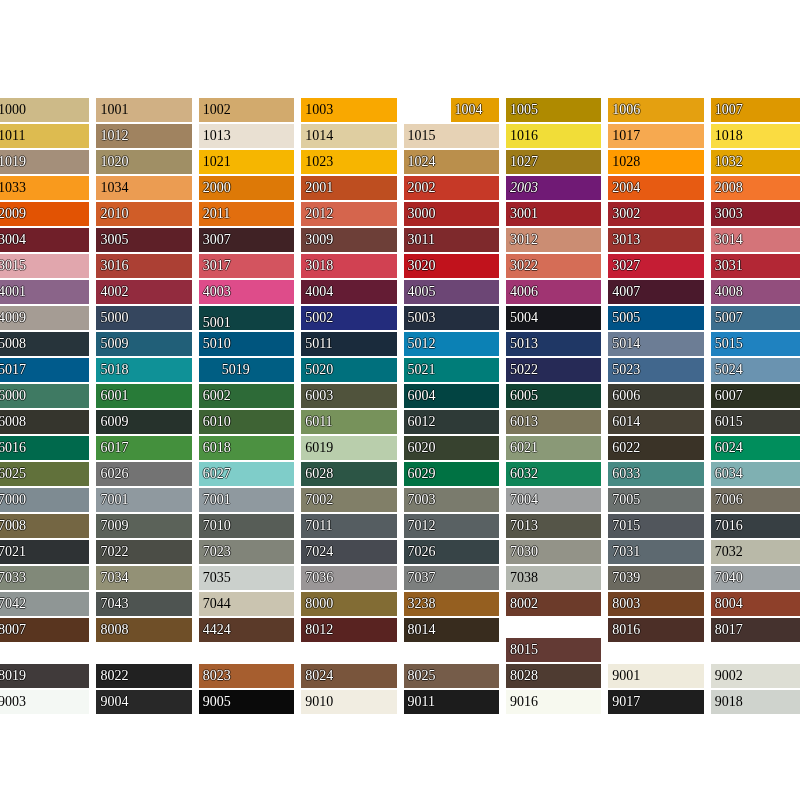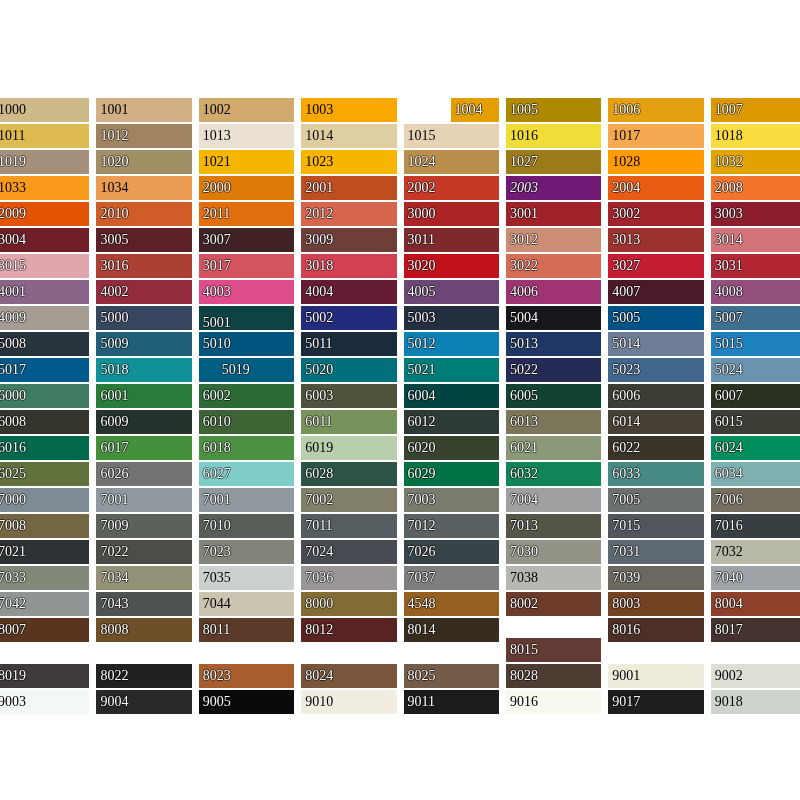--- a/index.html
+++ b/index.html
@@ -528,39 +528,39 @@
       <div class="swatch light-text" style="background: rgb(78, 84, 81);">
         <span class="swatch-label">7043</span>
       </div>
       <div class="swatch dark-text" style="background: rgb(202, 196, 176);">
         <span class="swatch-label">7044</span>
       </div>
       <div class="swatch light-text" style="background: rgb(130, 108, 52);">
         <span class="swatch-label">8000</span>
       </div>
       <div class="swatch light-text" style="background: rgb(149, 95, 32);">
-        <span class="swatch-label">4548</span>
+        <span class="swatch-label">3238</span>
       </div>
       <div class="swatch light-text" style="background: rgb(108, 59, 42);">
         <span class="swatch-label">8002</span>
       </div>
       <div class="swatch light-text" style="background: rgb(115, 66, 34);">
         <span class="swatch-label">8003</span>
       </div>
       <div class="swatch light-text" style="background: rgb(142, 64, 42);">
         <span class="swatch-label">8004</span>
       </div>
       <div class="swatch light-text" style="background: rgb(89, 53, 31);">
         <span class="swatch-label">8007</span>
       </div>
       <div class="swatch light-text" style="background: rgb(111, 79, 40);">
         <span class="swatch-label">8008</span>
       </div>
       <div class="swatch light-text" style="background: rgb(91, 58, 41);">
-        <span class="swatch-label">8011</span>
+        <span class="swatch-label">4424</span>
       </div>
       <div class="swatch light-text" style="background: rgb(89, 35, 33);">
         <span class="swatch-label">8012</span>
       </div>
       <div class="swatch light-text" style="background: rgb(56, 44, 30);">
         <span class="swatch-label">8014</span>
       </div>
       <div class="swatch light-text" style="background: rgb(99, 58, 52); margin-top: 20px;">
         <span class="swatch-label">8015</span>
       </div>

